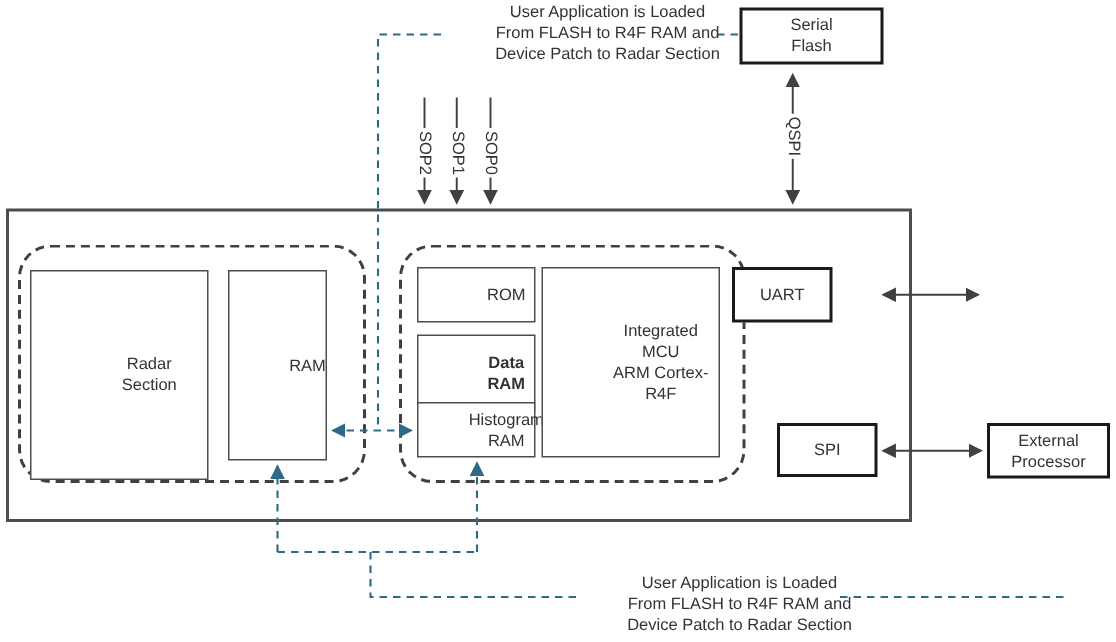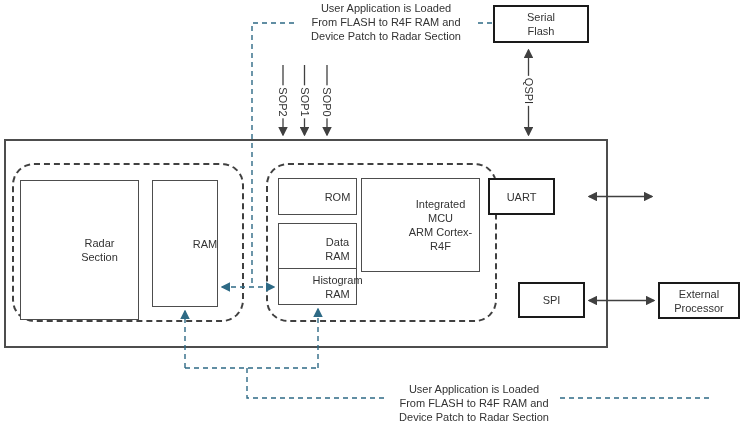--- a/index.html
+++ b/index.html
@@ -27,21 +27,21 @@
   .chip{position:absolute;border:2px solid var(--box-border);background:transparent;}
   .dashed-group{position:absolute;border:2px dashed var(--dashed-border);border-radius:22px;background:transparent;}
   svg.overlay{position:absolute;left:0;top:0;width:744px;height:428px;pointer-events:none;}
   .pinlabel{
     position:absolute;font-size:11px;color:var(--text);background:var(--background);
     padding:1px 2px;white-space:nowrap;
   }
   .rot90{transform:translate(-50%,-50%) rotate(90deg);}
   .annotation{
     position:absolute;font-size:11px;line-height:14px;text-align:center;
-    color:var(--text);white-space:pre-line;transform:translateX(-50%);
+    color:var(--text);white-space:pre-line;transform:translateX(-50%);margin-left:19px;
   }
 </style>
 </head>
 <body>
 
 <div class="canvas">
 
   <div class="chip" style="left:4px;top:139px;width:604px;height:209px;"></div>
 
   <div class="dashed-group" style="left:12px;top:163px;width:232px;height:159px;"></div>
@@ -50,27 +50,27 @@
   <div class="box strong" style="left:493px;top:5px;width:96px;height:38px;">Serial
 Flash</div>
 
   <div class="box thin" style="left:20px;top:180px;width:119px;height:140px;">Radar
 Section</div>
 
   <div class="box thin" style="left:152px;top:180px;width:66px;height:127px;">RAM</div>
 
   <div class="box thin" style="left:278px;top:178px;width:79px;height:37px;">ROM</div>
 
-  <div class="box thin" style="left:278px;top:223px;width:79px;height:51px;">Data
+  <div class="box thin" style="left:278px;top:223px;width:79px;height:51px;font-weight:bold;">Data
 RAM</div>
 
   <div class="box thin" style="left:278px;top:268px;width:79px;height:37px;">Histogram
 RAM</div>
 
-  <div class="box thin" style="left:361px;top:178px;width:119px;height:94px;">Integrated MCU
+  <div class="box thin" style="left:361px;top:178px;width:119px;height:127px;">Integrated MCU
 ARM Cortex-R4F</div>
 
   <div class="box strong" style="left:488px;top:178px;width:67px;height:37px;">UART</div>
 
   <div class="box strong" style="left:658px;top:282px;width:82px;height:37px;">External
 Processor</div>
 
   <div class="box strong" style="left:518px;top:282px;width:67px;height:36px;">SPI</div>
 
   <svg class="overlay" viewBox="0 0 744 428" xmlns="http://www.w3.org/2000/svg">

